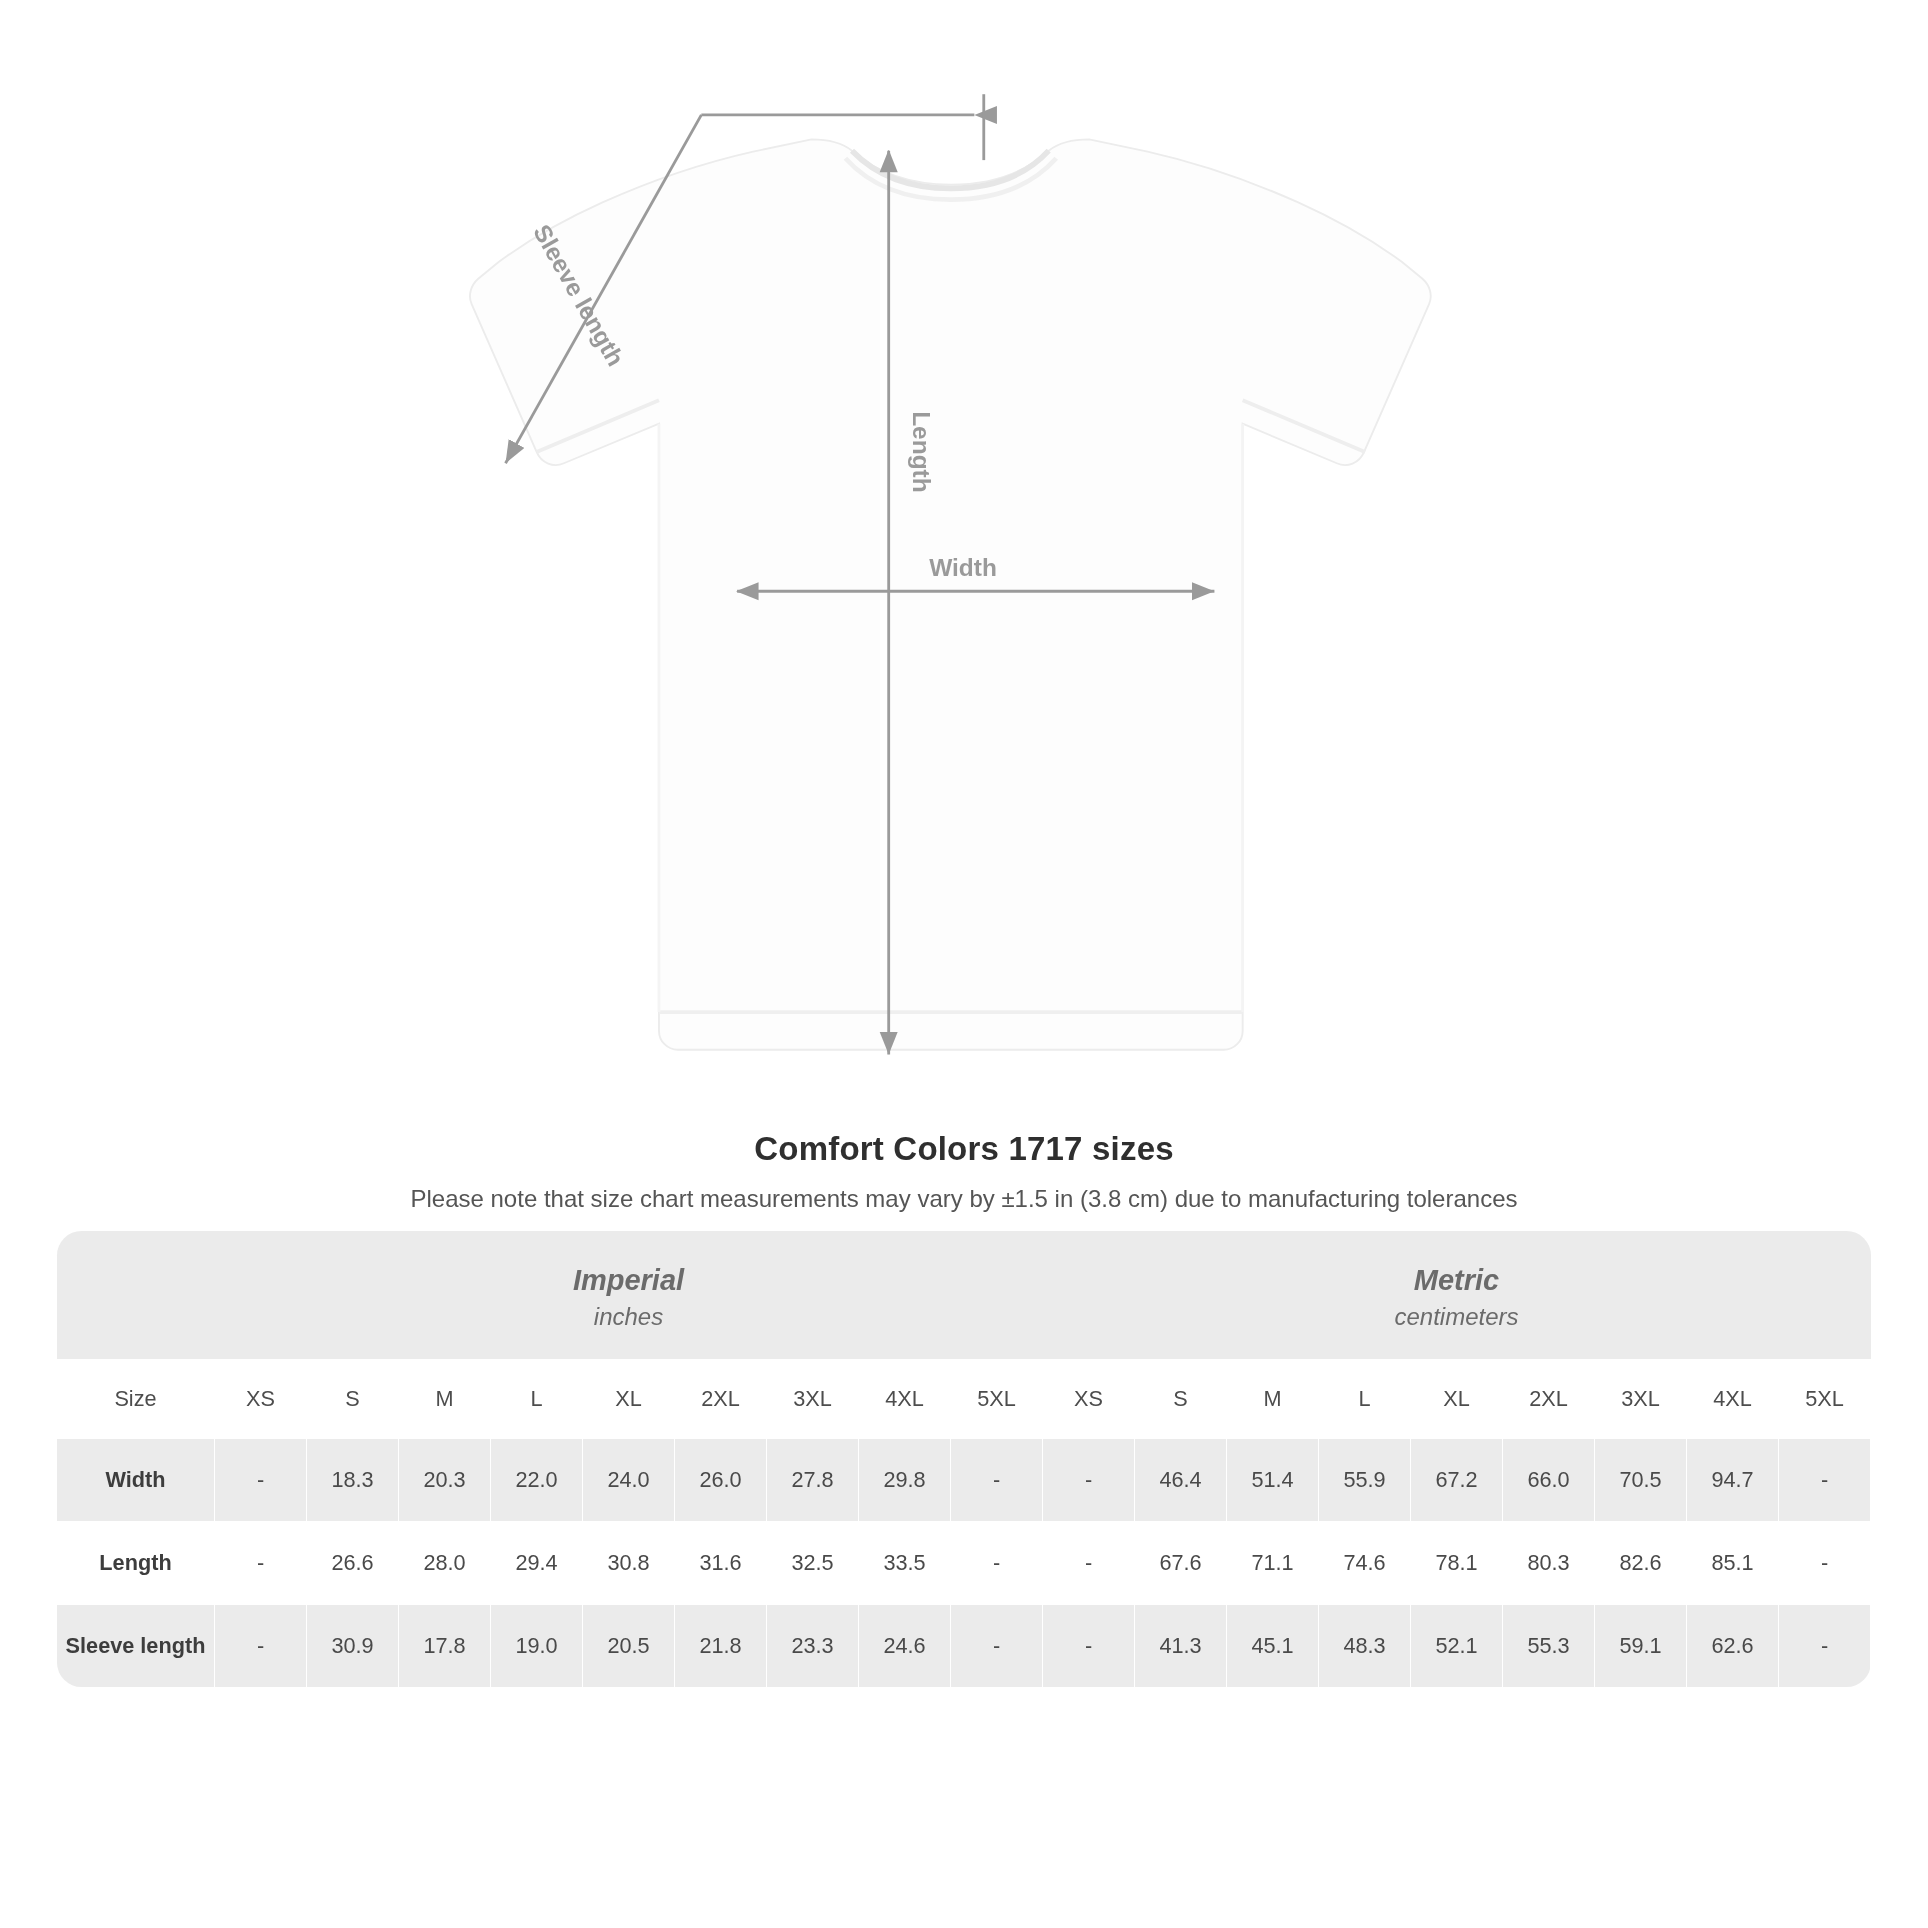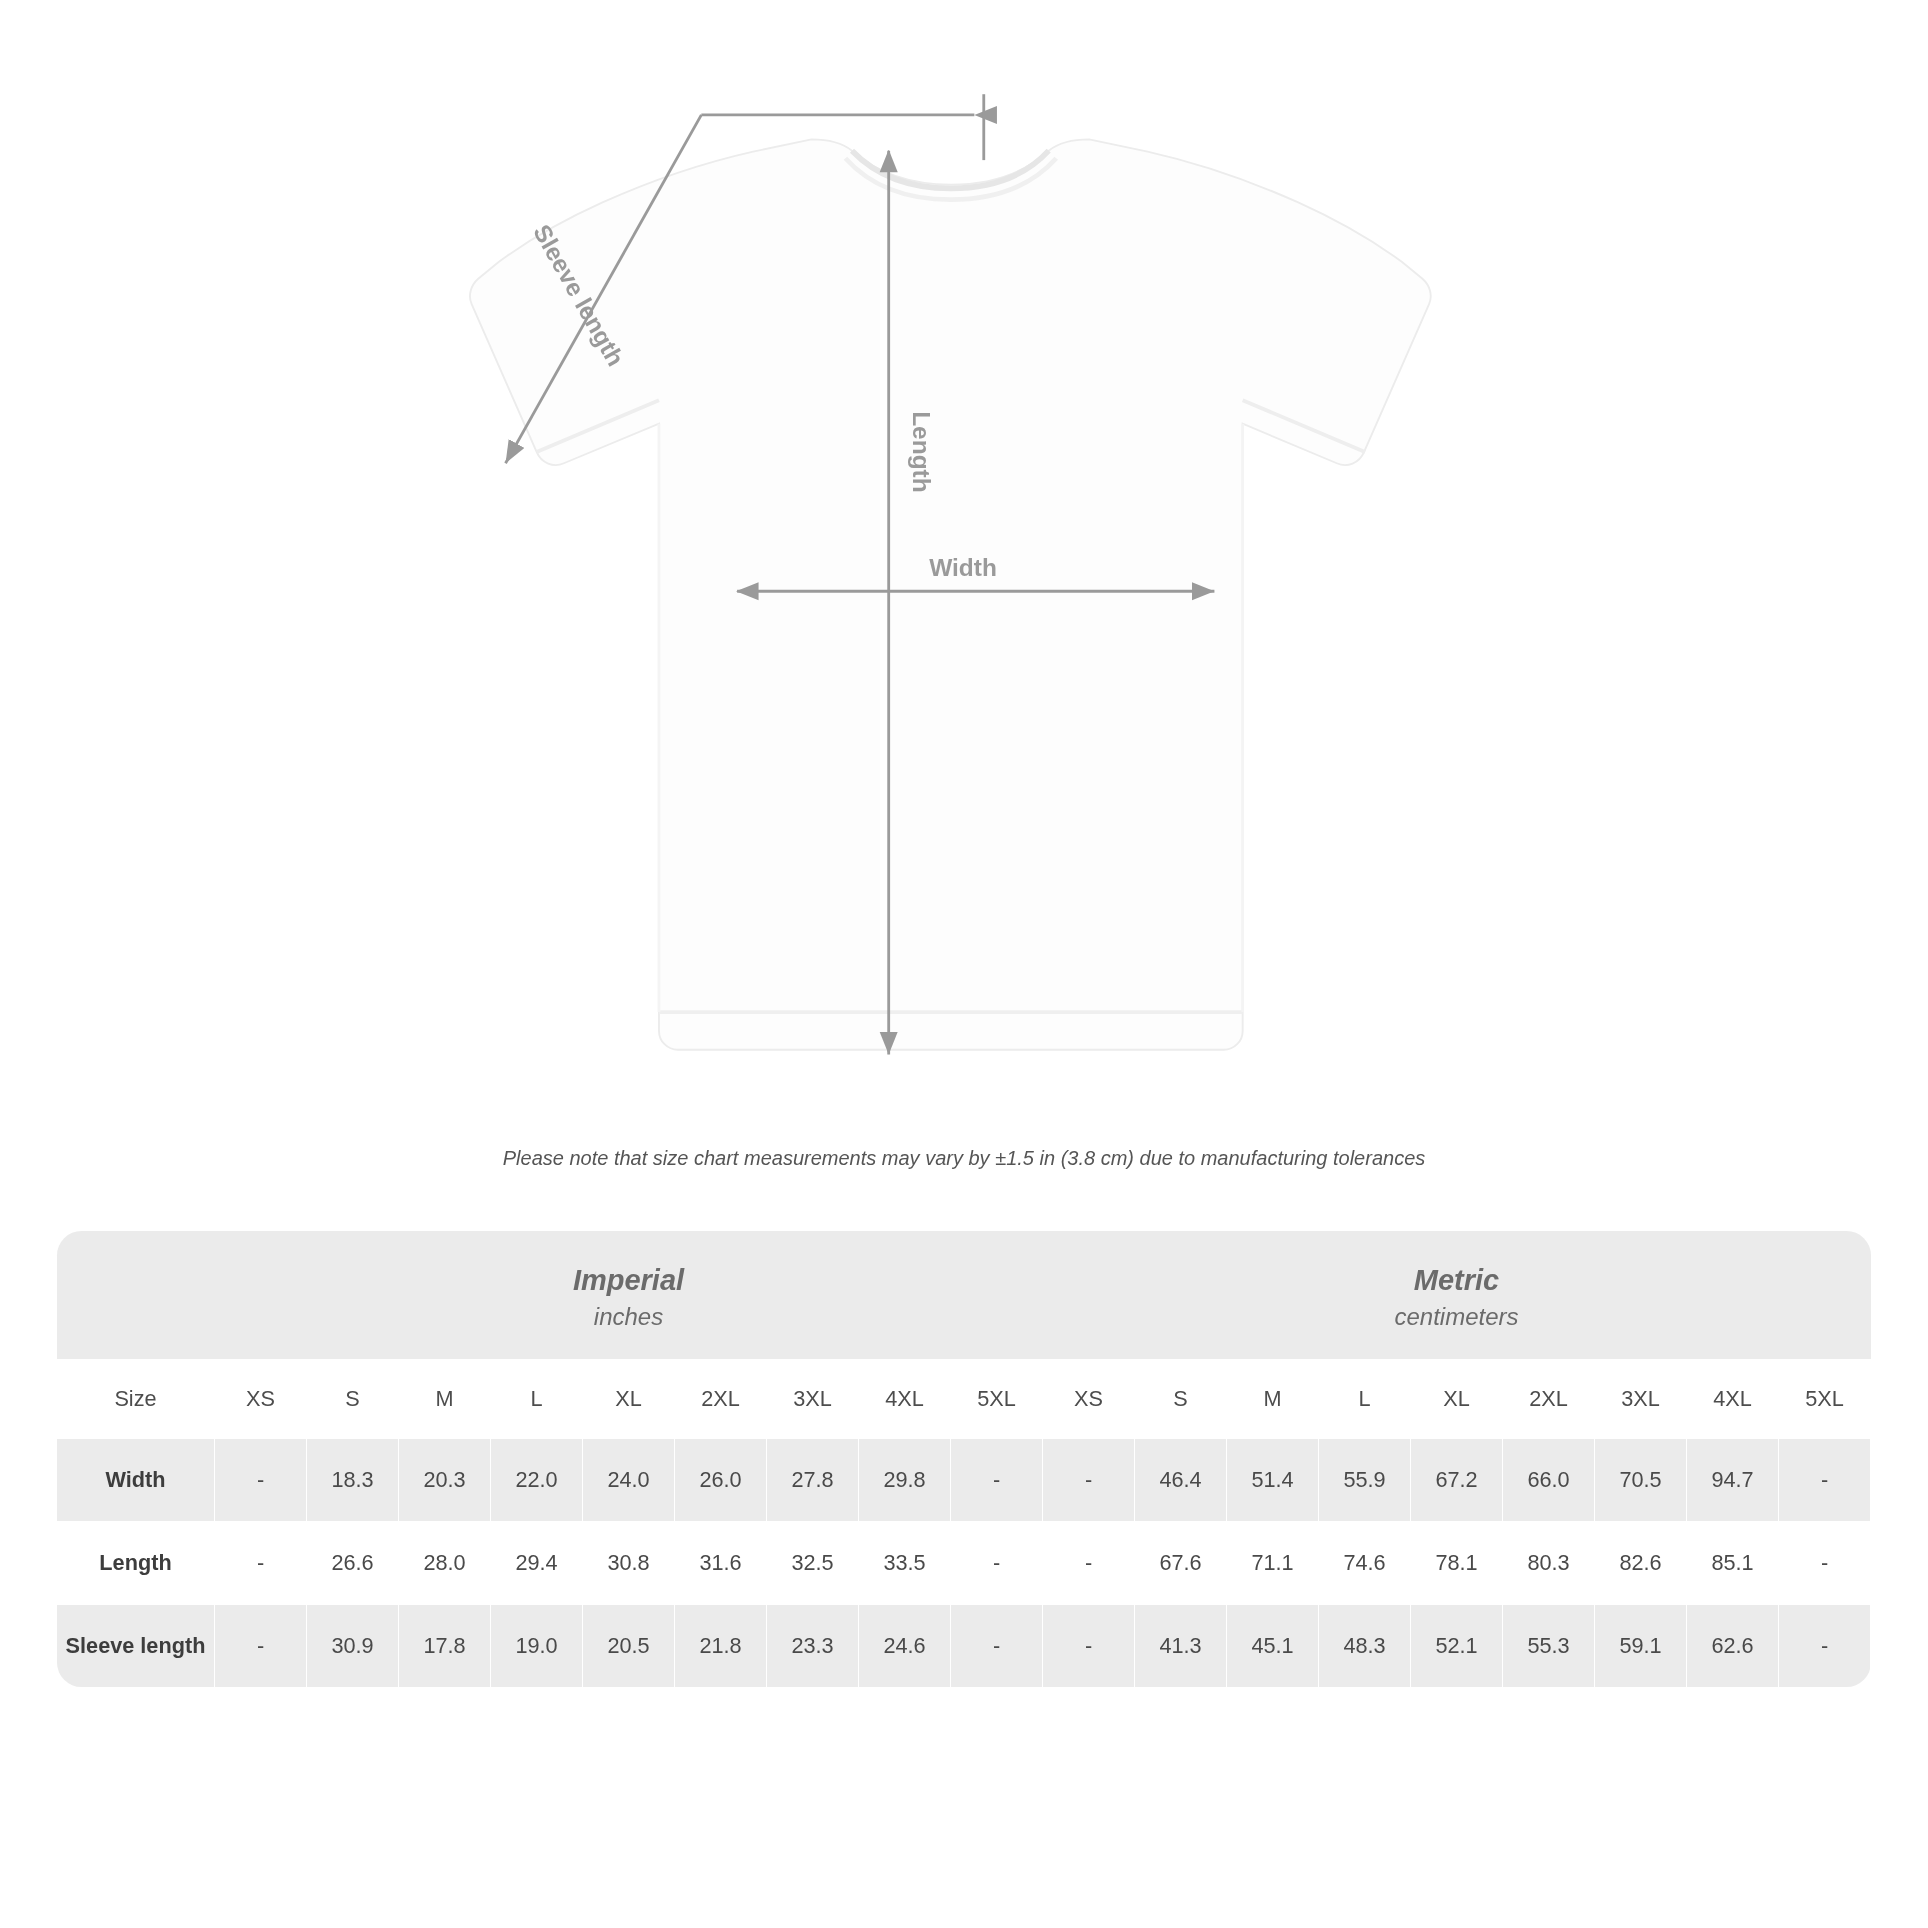--- a/index.html
+++ b/index.html
@@ -33,22 +33,21 @@
   }
   #chart-title {
     font-size: 33px;
     font-weight: bold;
     color: #2f2f2f;
     letter-spacing: 0.2px;
     margin: 0;
   }
   #chart-note {
     margin-top: 17px;
-    font-size: 20px;
-    font-style: italic;
+    font-size: 24px;
     color: #555555;
   }
 
   
   #size-table-wrap {
     position: absolute;
     left: 56px; top: 1231px;
     width: 1815px;
   }
   table.size-table {
@@ -181,20 +180,21 @@
       <g>
         <polyline points="1035,122 745,122" fill="none" stroke="#9a9a9a" stroke-width="3" marker-start="url(#arrowEnd)"></polyline>
         <line x1="745" y1="122" x2="537" y2="492" stroke="#9a9a9a" stroke-width="3" marker-end="url(#arrowEnd)"></line>
         <line x1="1045" y1="100" x2="1045" y2="170" stroke="#9a9a9a" stroke-width="3"></line>
       </g>
       <text x="607" y="318" fill="#9a9a9a" font-family="Liberation Sans, sans-serif" font-size="26" font-weight="bold" text-anchor="middle" transform="rotate(60.5 607 318)">Sleeve length</text>
     </svg>
   </div>
 
   <div id="title-block">
+    <div id="chart-title">Comfort Colors 1717 sizes</div>
     <div id="chart-note">Please note that size chart measurements may vary by ±1.5 in (3.8 cm) due to manufacturing tolerances</div>
   </div>
 
   <div id="size-table-wrap">
     <table class="size-table">
       <colgroup>
         <col class="label-col">
         <col span="18">
       </colgroup>
       <tbody>

